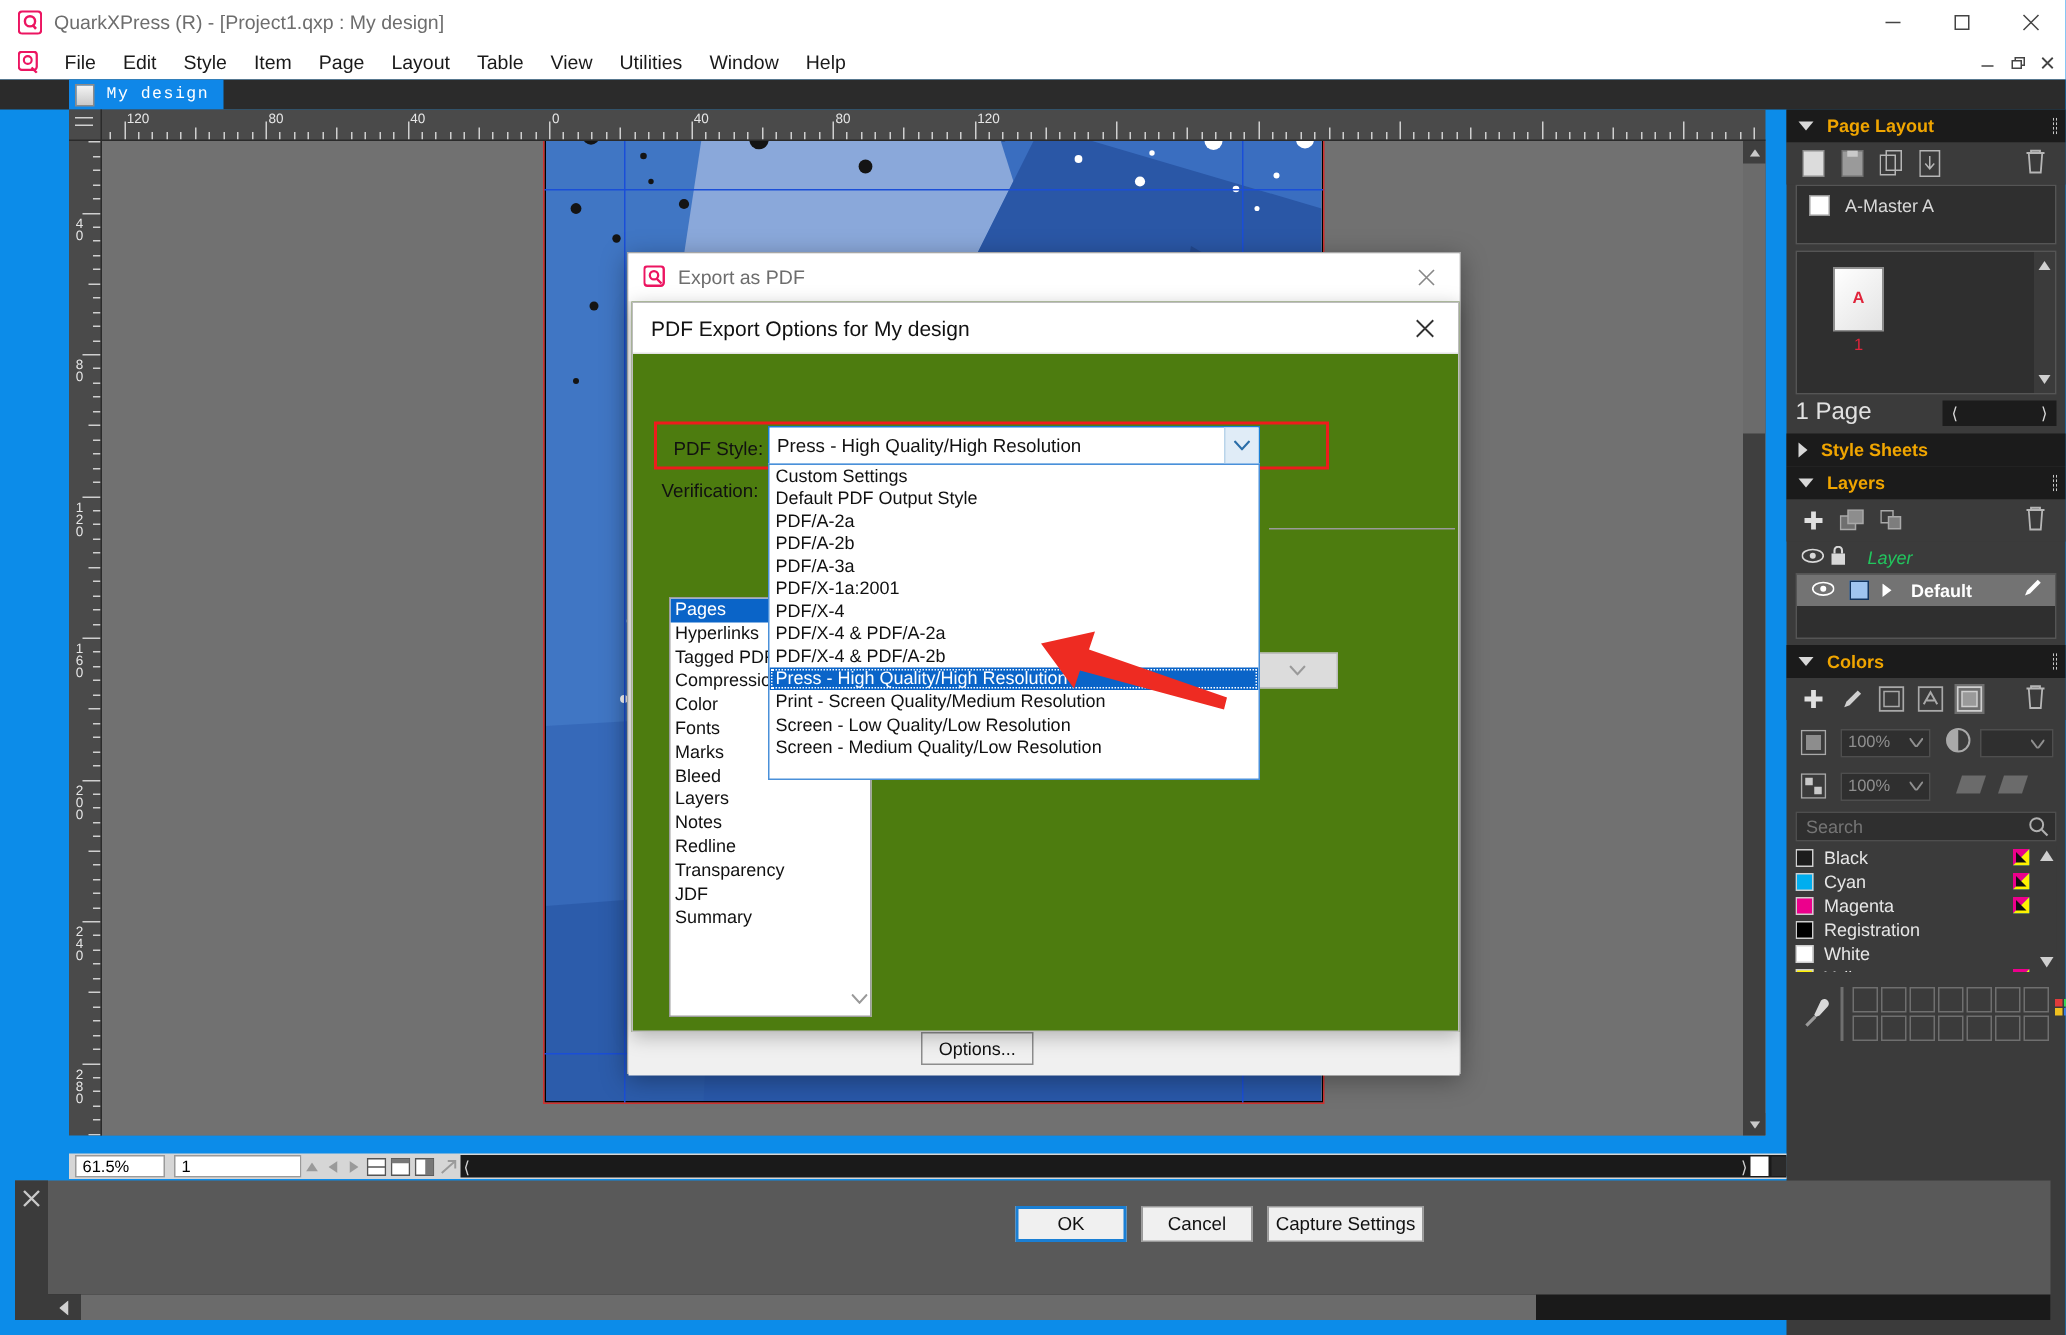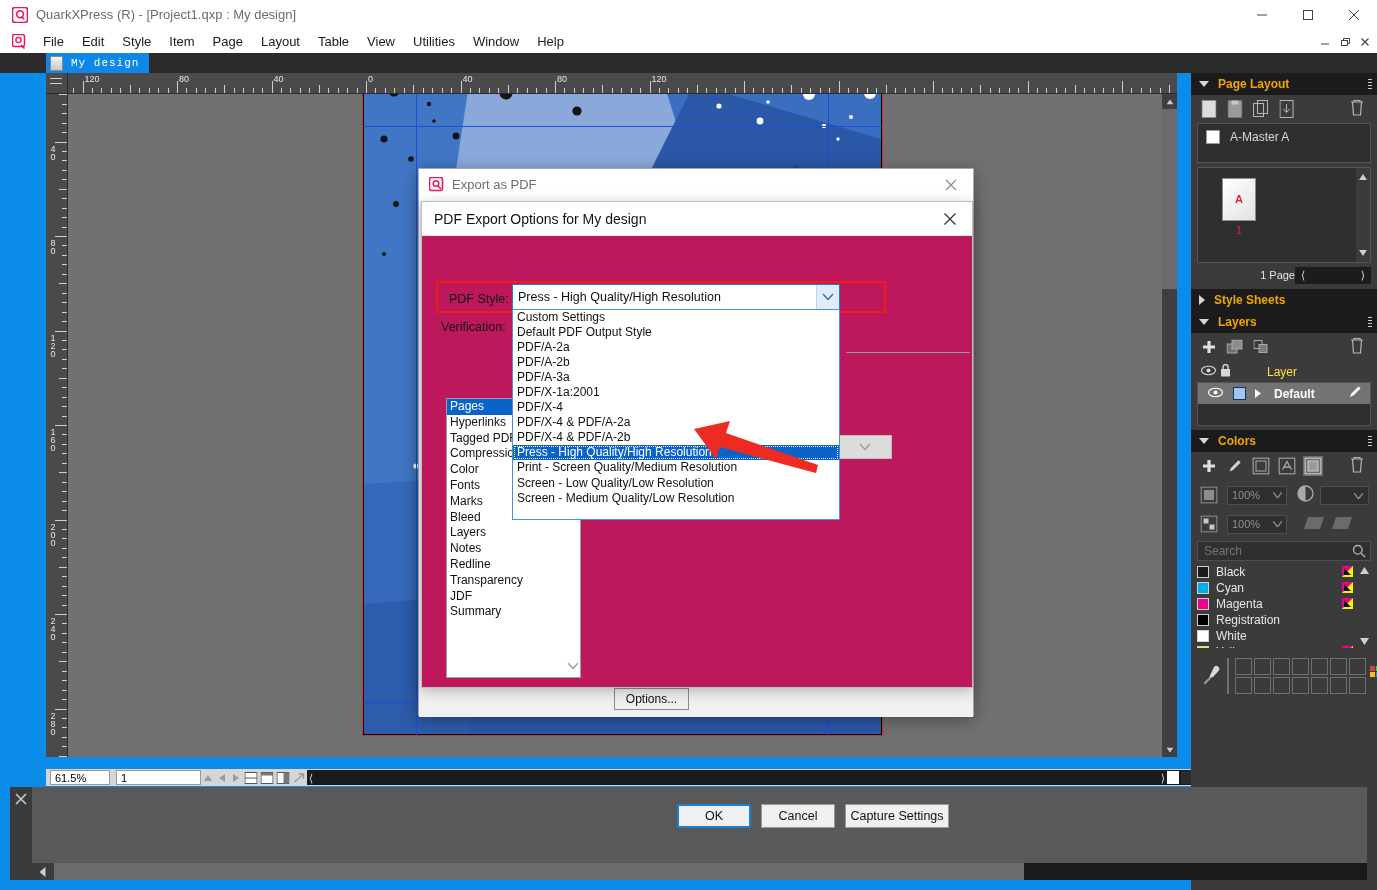--- a/index.html
+++ b/index.html
@@ -69,25 +69,25 @@
   .trashbtn { position:absolute; right:10px; top:4px; width:18px; height:18px; }
   .masterbox { margin:0 6px; height:40px; background:#2f2f2f; border:1px solid #555; display:flex; align-items:flex-start; padding:6px 8px; }
   .msq { width:14px; height:14px; background:#fff; border:1px solid #999; margin-right:10px; }
   .mlabel { color:#d8d8d8; font-size:12px; }
   .pagearea { margin:4px 6px 0 6px; height:96px; background:#2f2f2f; border:1px solid #555; position:relative; }
   .pagethumb { position:absolute; left:24px; top:10px; width:34px; height:43px; background:linear-gradient(135deg,#ffffff,#e3e3e3); border:1px solid #8d8d8d; }
   .pagethumb .a { position:absolute; left:50%; top:14px; transform:translateX(-50%); color:#e0243b; font-size:11px; font-weight:bold;}
   .pagenum { position:absolute; left:24px; top:56px; width:34px; text-align:center; color:#e0243b; font-size:11px; }
   .pagesb { position:absolute; right:0; top:0; width:14px; height:100%; background:#3b3b3b; }
   .pagefoot { height:20px; display:flex; align-items:center; margin:2px 6px 0 6px; }
-  .pf-label { width:98px; text-align:right; color:#e2e2e2; font-size:11px; }
+  .pf-label { width:98px; text-align:left; color:#e2e2e2; font-size:16px; }
   .pf-nav { flex:1; height:17px; background:#1c1c1c; display:flex; align-items:center; justify-content:space-between; }
   .pf-nav span { color:#d8d8d8; font-size:11px; padding:0 6px; }
   .layerhdr { height:21px; display:flex; align-items:center; padding-left:10px; }
-  .layerhdr .lbl { margin-left:36px; color:#fde047; font-size:12px; }
+  .layerhdr .lbl { margin-left:14px; color:#22c55e; font-size:12px;font-style:italic; }
   .layerrow { height:21px; background:#737373; display:flex; align-items:center; padding-left:10px; position:relative;}
   .layerrow .csw { width:13px;height:13px; background:#9fc5f0; border:1.5px solid #13355f; margin-left:10px;}
   .layerrow .nm { margin-left:12px; color:#fff; font-size:12px; font-weight:bold;}
   .layerlist { height:44px; background:#2f2f2f; border:1px solid #555; margin:0 6px; }
   .colrow2 { height:30px; display:flex; align-items:center; padding:0 8px; }
   .shadebox { width:60px; height:19px; background:#2f2f2f; border:1px solid #4e4e4e; color:#8f8f8f; font-size:11px; display:flex; align-items:center; justify-content:space-between; padding:0 4px;}
   .searchrow { margin:3px 6px; height:20px; background:#2f2f2f; border:1px solid #4e4e4e; display:flex; align-items:center; padding:0 6px; position:relative;}
   .searchrow input { background:transparent; border:0; color:#8f8f8f; font-size:12px; outline:none; width:140px; font-family:"Liberation Sans",sans-serif;}
   .colorlist { margin:0 6px; height:84px; overflow:hidden; position:relative; }
   .colorrow { height:16px; display:flex; align-items:center; position:relative; }
@@ -121,21 +121,21 @@
      border:1px solid #a6a6a6; box-shadow:0 4px 16px rgba(0,0,0,.35); }
   .dlg-outer-tb { position:absolute; left:0; top:0; width:100%; height:32px; background:#ffffff; }
   .dlg-outer-tb .ic { position:absolute; left:10px; top:8px; width:15px; height:15px; }
   .dlg-outer-tb .tt { position:absolute; left:33px; top:8px; font-size:13px; color:#6d6d6d; }
   .dlg-outer-tb .cl { position:absolute; right:0; top:0; width:45px; height:32px; }
   .dlg-outer-tb .cl svg{position:absolute;left:50%;top:50%;transform:translate(-50%,-50%);}
   .dlg-body-outer { position:absolute; left:0; top:32px; width:100%; height:516px; background:#f0f0f0; }
   .optbtn { position:absolute; left:195px; top:519px; width:75px; height:22px; background:#f0f0f0;
      border:1px solid #8d8d8d; font-size:12px; color:#111; display:flex; align-items:center; justify-content:center; }
 
-  .dlg-inner { position:absolute; left:2px; top:32px; width:552px; height:487px; background:#be185d;
+  .dlg-inner { position:absolute; left:2px; top:32px; width:552px; height:487px; background:#4d7c0f;
      border:1px solid #bdbdbd; box-shadow:0 3px 12px rgba(0,0,0,.25); }
   .dlg-inner-tb { position:absolute; left:0; top:0; width:100%; height:34px; background:#ffffff; border-bottom:1px solid #e3e3e3;}
   .dlg-inner-tb .tt { position:absolute; left:12px; top:9px; font-size:14px; color:#111; }
   .dlg-inner-tb .cl { position:absolute; right:0; top:0; width:45px; height:34px; }
   .dlg-inner-tb .cl svg{position:absolute;left:50%;top:50%;transform:translate(-50%,-50%);}
 
   .redbox { position:absolute; left:14px; top:79px; width:450px; height:32px; border:2px solid #ee1c1c; }
   .lbl-style { position:absolute; left:27px; top:90px; font-size:12.5px; color:#111; }
   .lbl-verif { position:absolute; left:19px; top:118px; font-size:12.5px; color:#111; }
   .combo { position:absolute; left:90px; top:82px; width:328px; height:26px; background:#fff; border:1px solid #1a7fd4; display:flex; align-items:center;}

